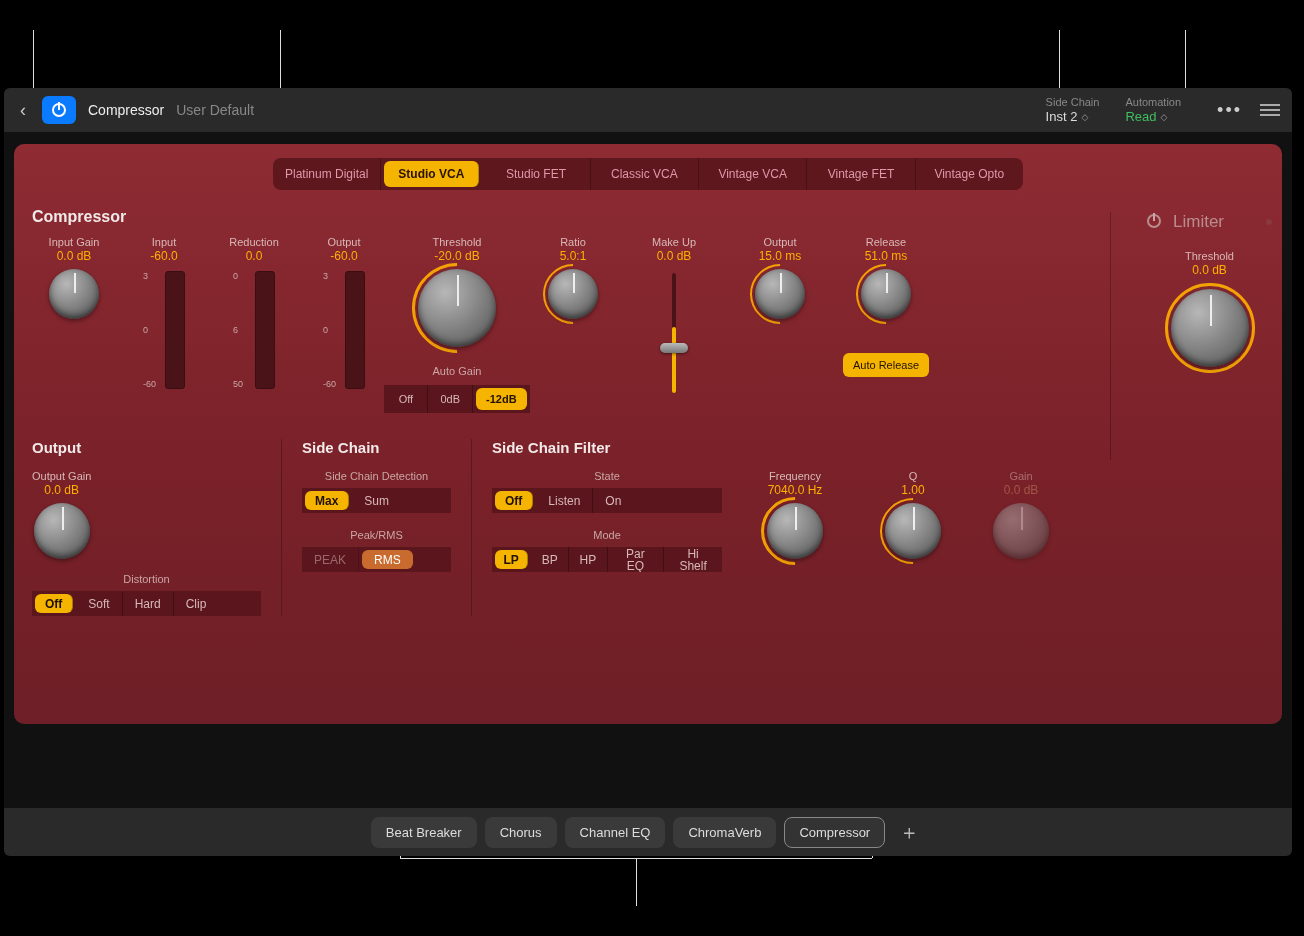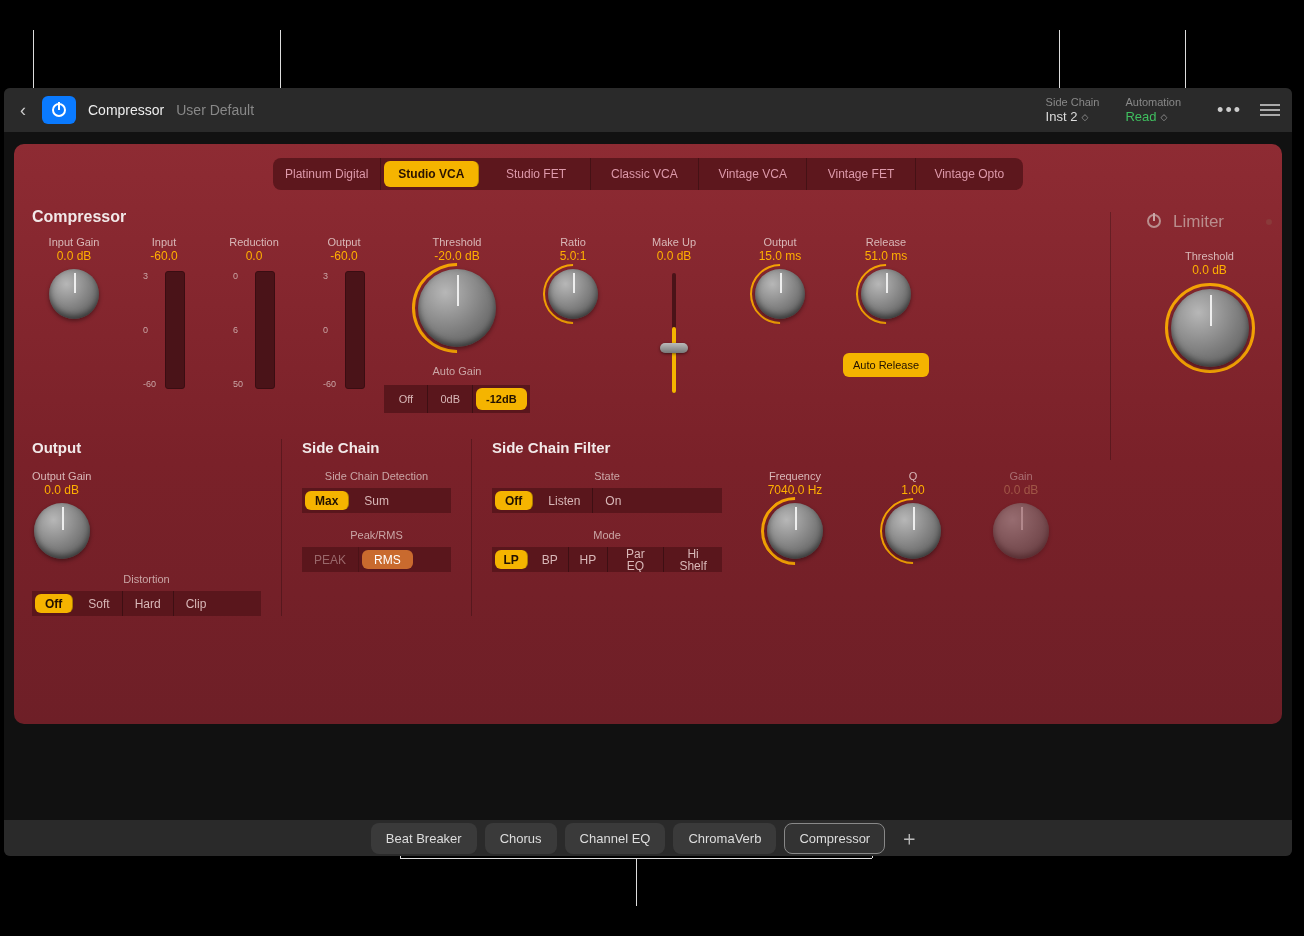--- a/index.html
+++ b/index.html
@@ -86,21 +86,21 @@
 
   .limiter-box { position:absolute; right:0; top:68px; width:172px; height:248px; border-left:1px solid rgba(0,0,0,0.25); padding-left:26px; display:flex; flex-direction:column; align-items:center; }
   .limiter-head { display:flex;align-items:center;gap:10px;width:100%; margin-bottom:18px; padding-left:10px; }
   .limiter-head .pw{ width:16px;height:16px;color:#caa6a6; }
   .limiter-head .t{ font-size:17px;color:#b98d8d;font-weight:500;}
   .limiter-head .led{width:6px;height:6px;border-radius:50%;background:#8a3a3a;margin-left:auto;margin-right:10px;}
 
   .sublbl{font-size:11px;color:#caa6a6;margin-bottom:6px;text-align:center;}
 
   
-  .chain { position:absolute; left:0; right:0; bottom:0; height:36px; background:#2a2a2a; display:flex; align-items:center; justify-content:center; gap:8px; }
+  .chain { position:absolute; left:0; right:0; bottom:0; height:48px; background:#2a2a2a; display:flex; align-items:center; justify-content:center; gap:8px; }
   .chip { background:#3a3a3a; color:#ddd; font-size:13px; padding:7px 14px; border-radius:8px; cursor:pointer; border:1px solid transparent; }
   .chip.active{ border:1px solid #888; background:#333; }
   .add { color:#bbb; font-size:20px; padding:0 6px; cursor:pointer;}
 
   
   .leader { position:absolute; background:#ddd; }
   .leader.v { width:1px; }
   .leader.h { height:1px; }
 </style>
 </head>

